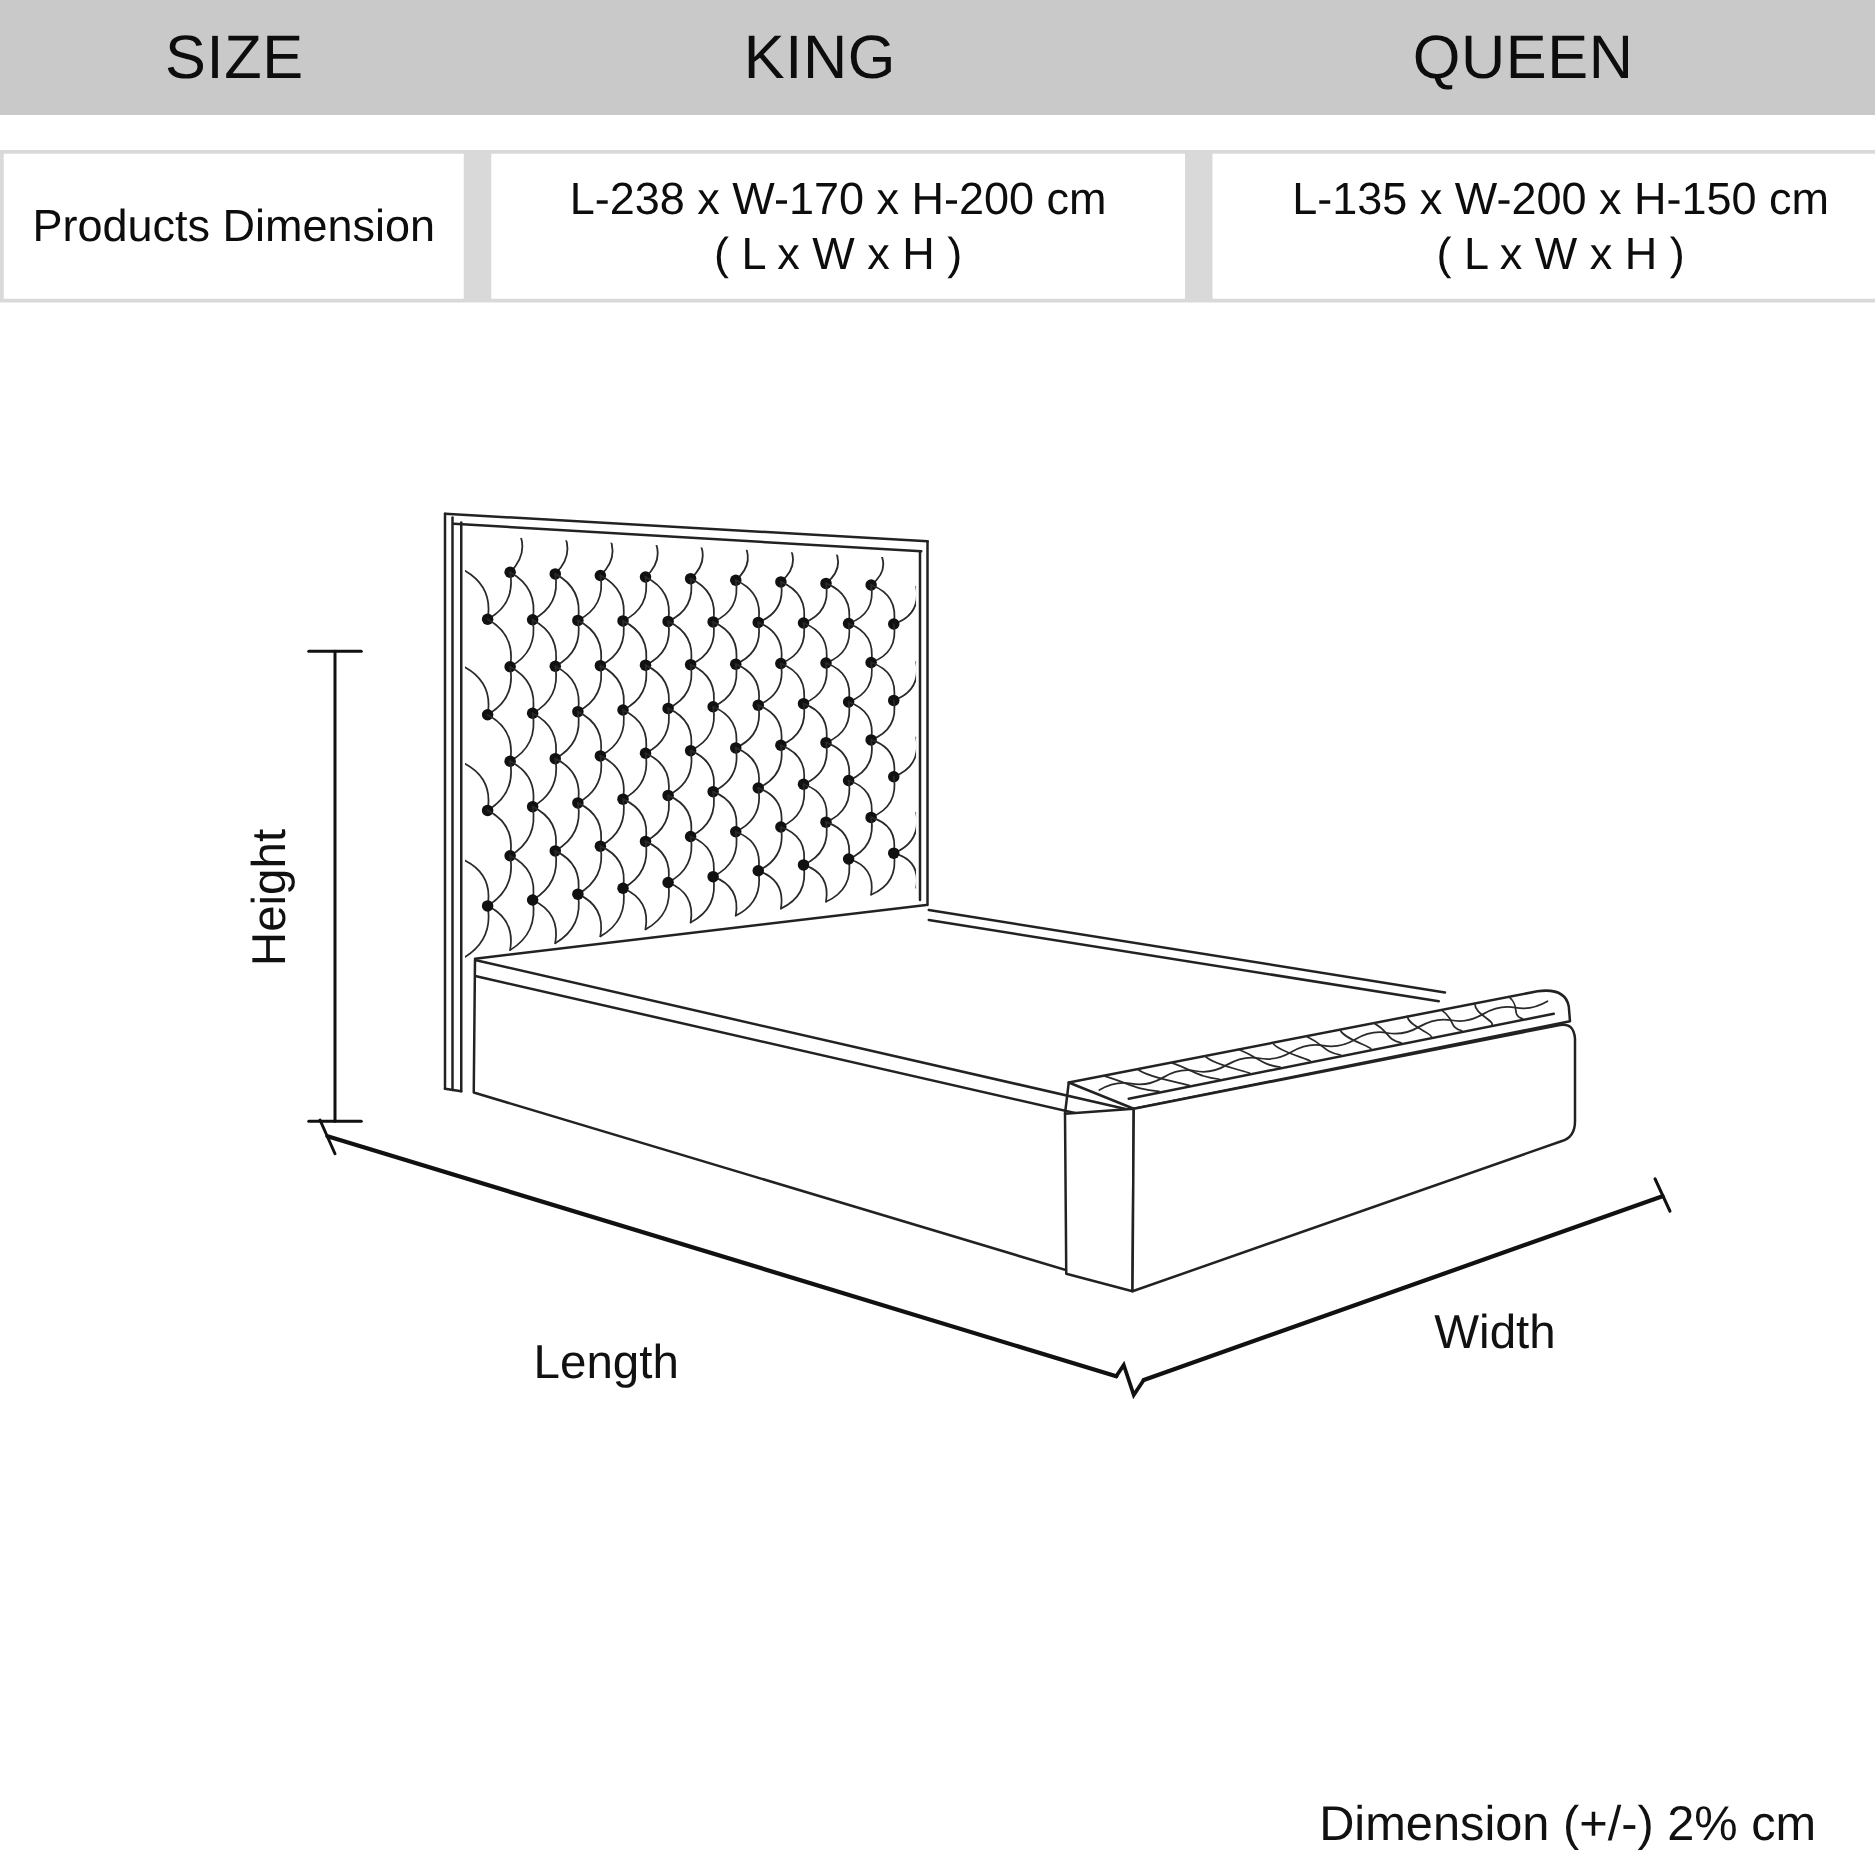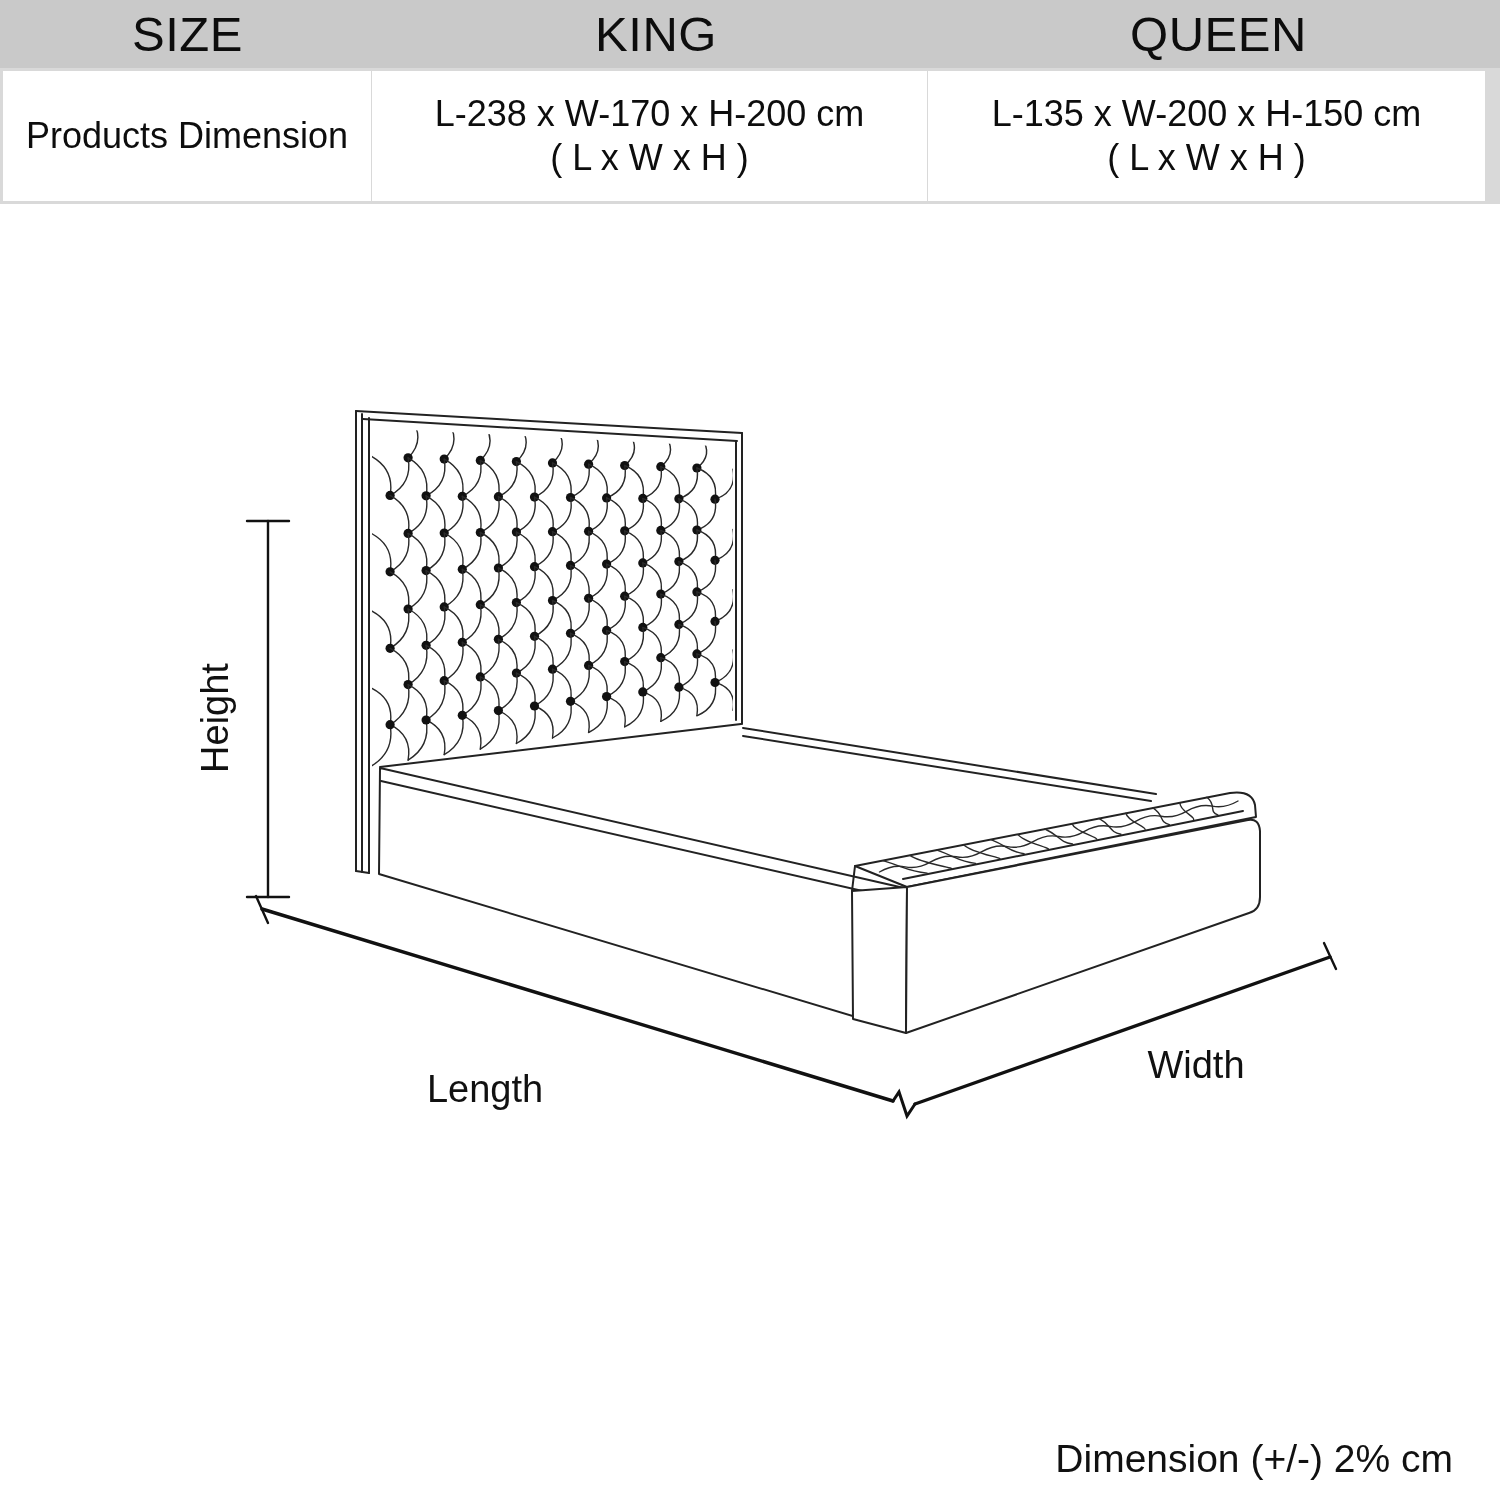--- a/index.html
+++ b/index.html
@@ -15,36 +15,37 @@
     width:1500px;height:1500px;
     background:#ffffff;
     font-family:"Liberation Sans", sans-serif;
     color:var(--text);
     overflow:hidden;
   }
   .size-table{position:absolute;top:0;left:0;width:1500px;}
   .thead{
     display:grid;
     grid-template-columns:375px 562px 563px;
-    height:68px;
+    height:92px;
     background:var(--header-bg);
   }
   .th{
     display:flex;align-items:center;justify-content:center;
     font-size:49px;
     color:#0d0d0d;
     letter-spacing:0.5px;
   }
   .trow{
     display:grid;
     grid-template-columns:368px 555px 557px;
-    column-gap:1px;
+    column-gap:22px;
     background:var(--table-border);
     padding:3px;
-    height:136px;
+    height:122px;
+    margin-top:28px;
   }
   .td{
     background:#ffffff;
     display:flex;flex-direction:column;
     align-items:center;justify-content:center;
     font-size:36px;
     line-height:44px;
     text-align:center;
     color:#0d0d0d;
   }

